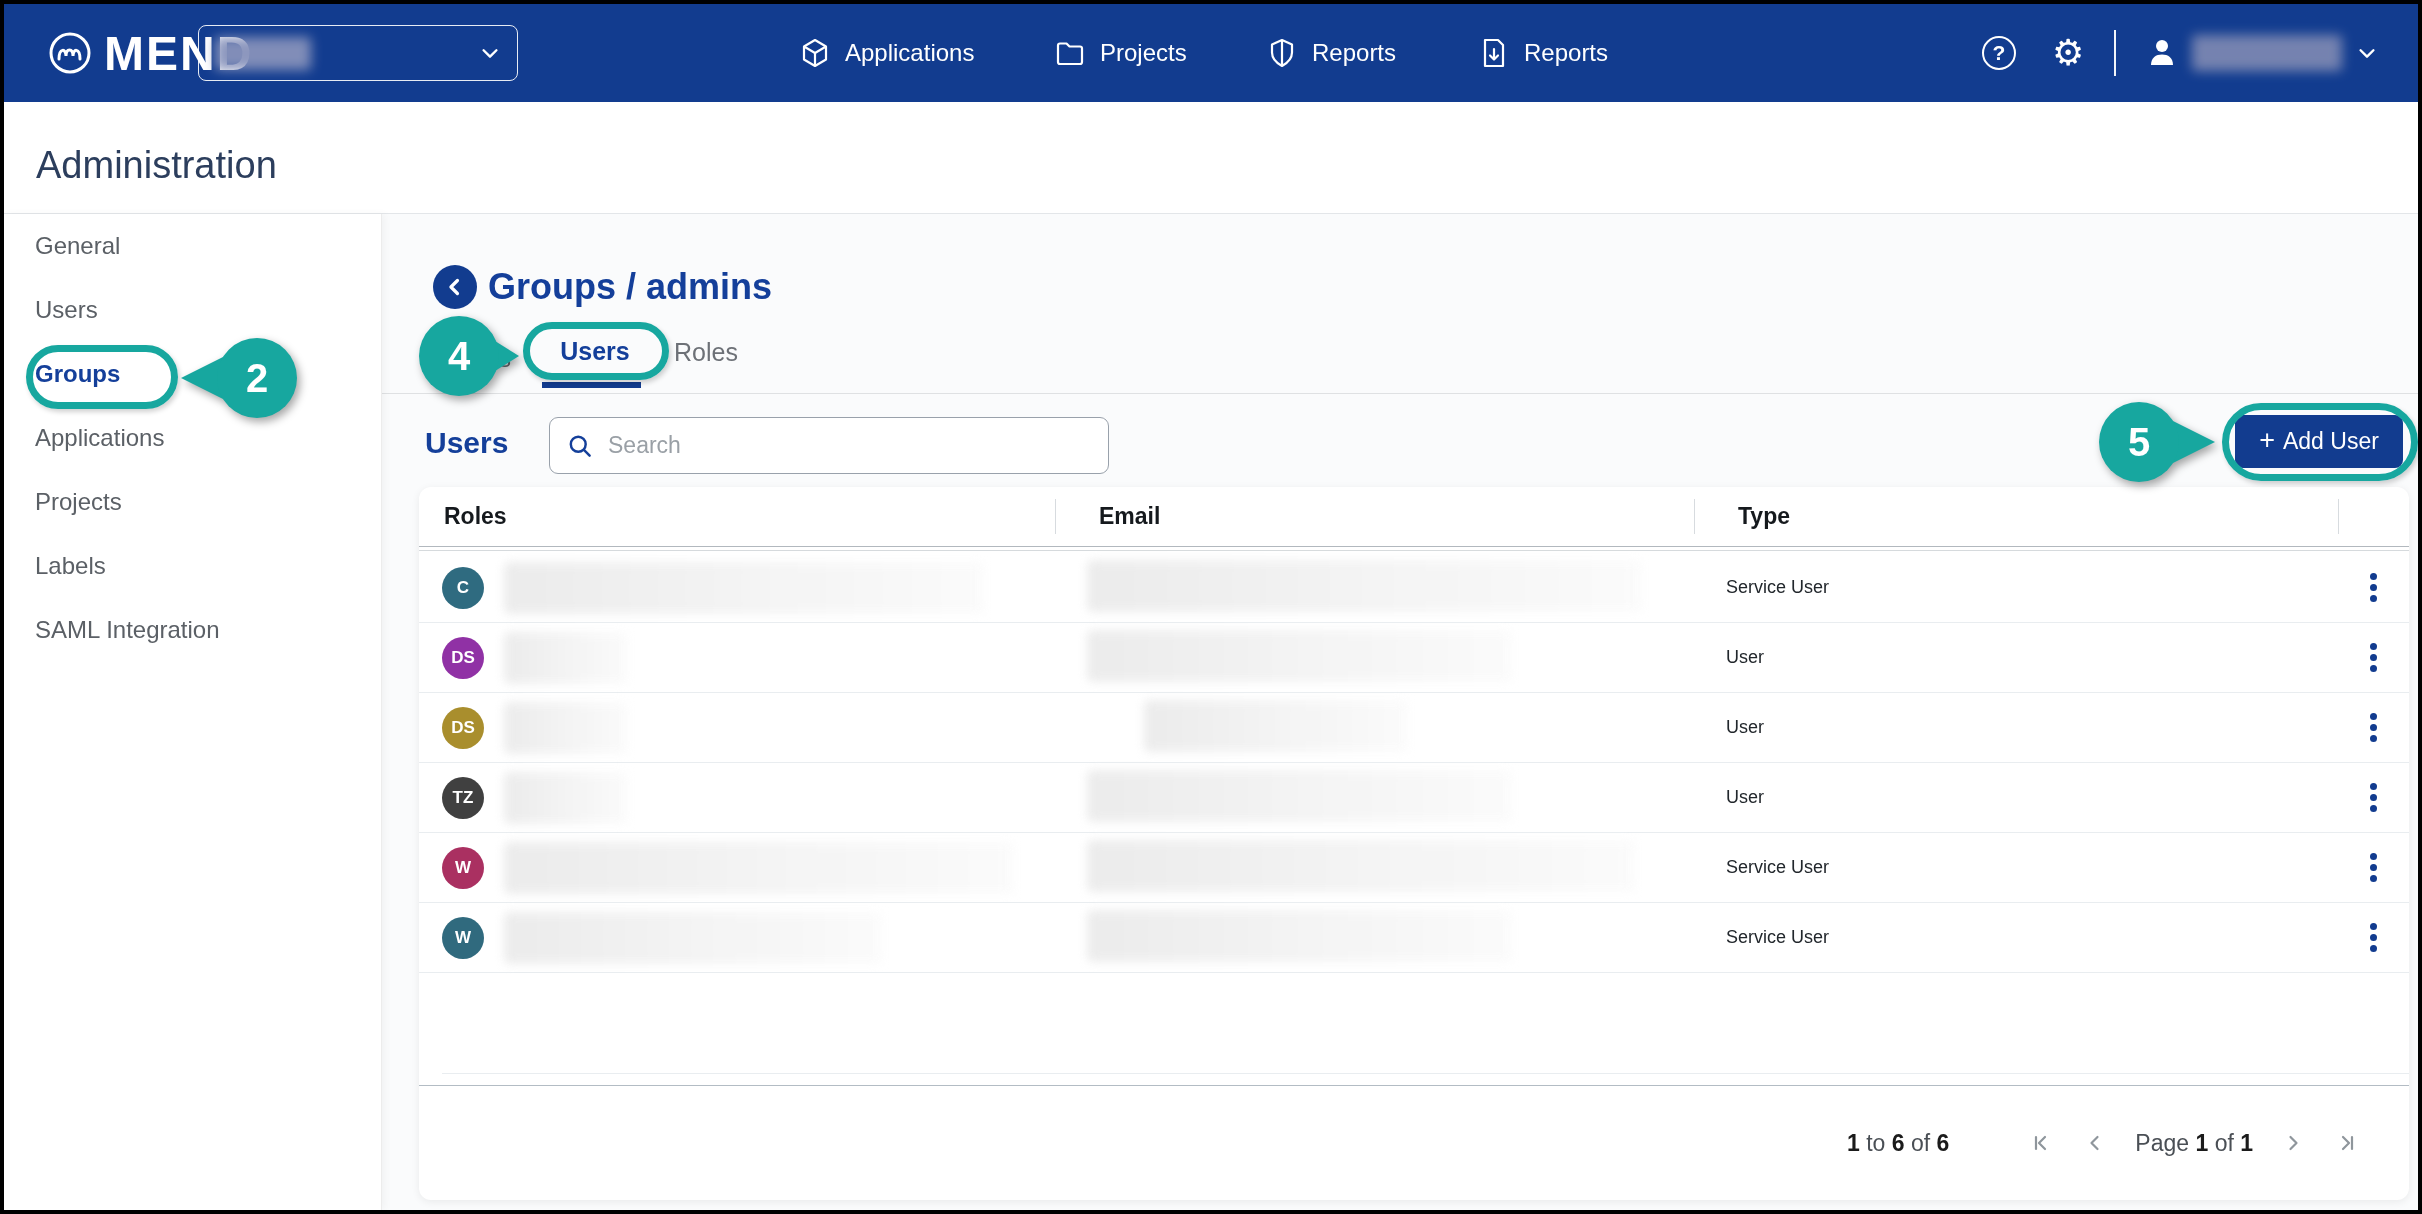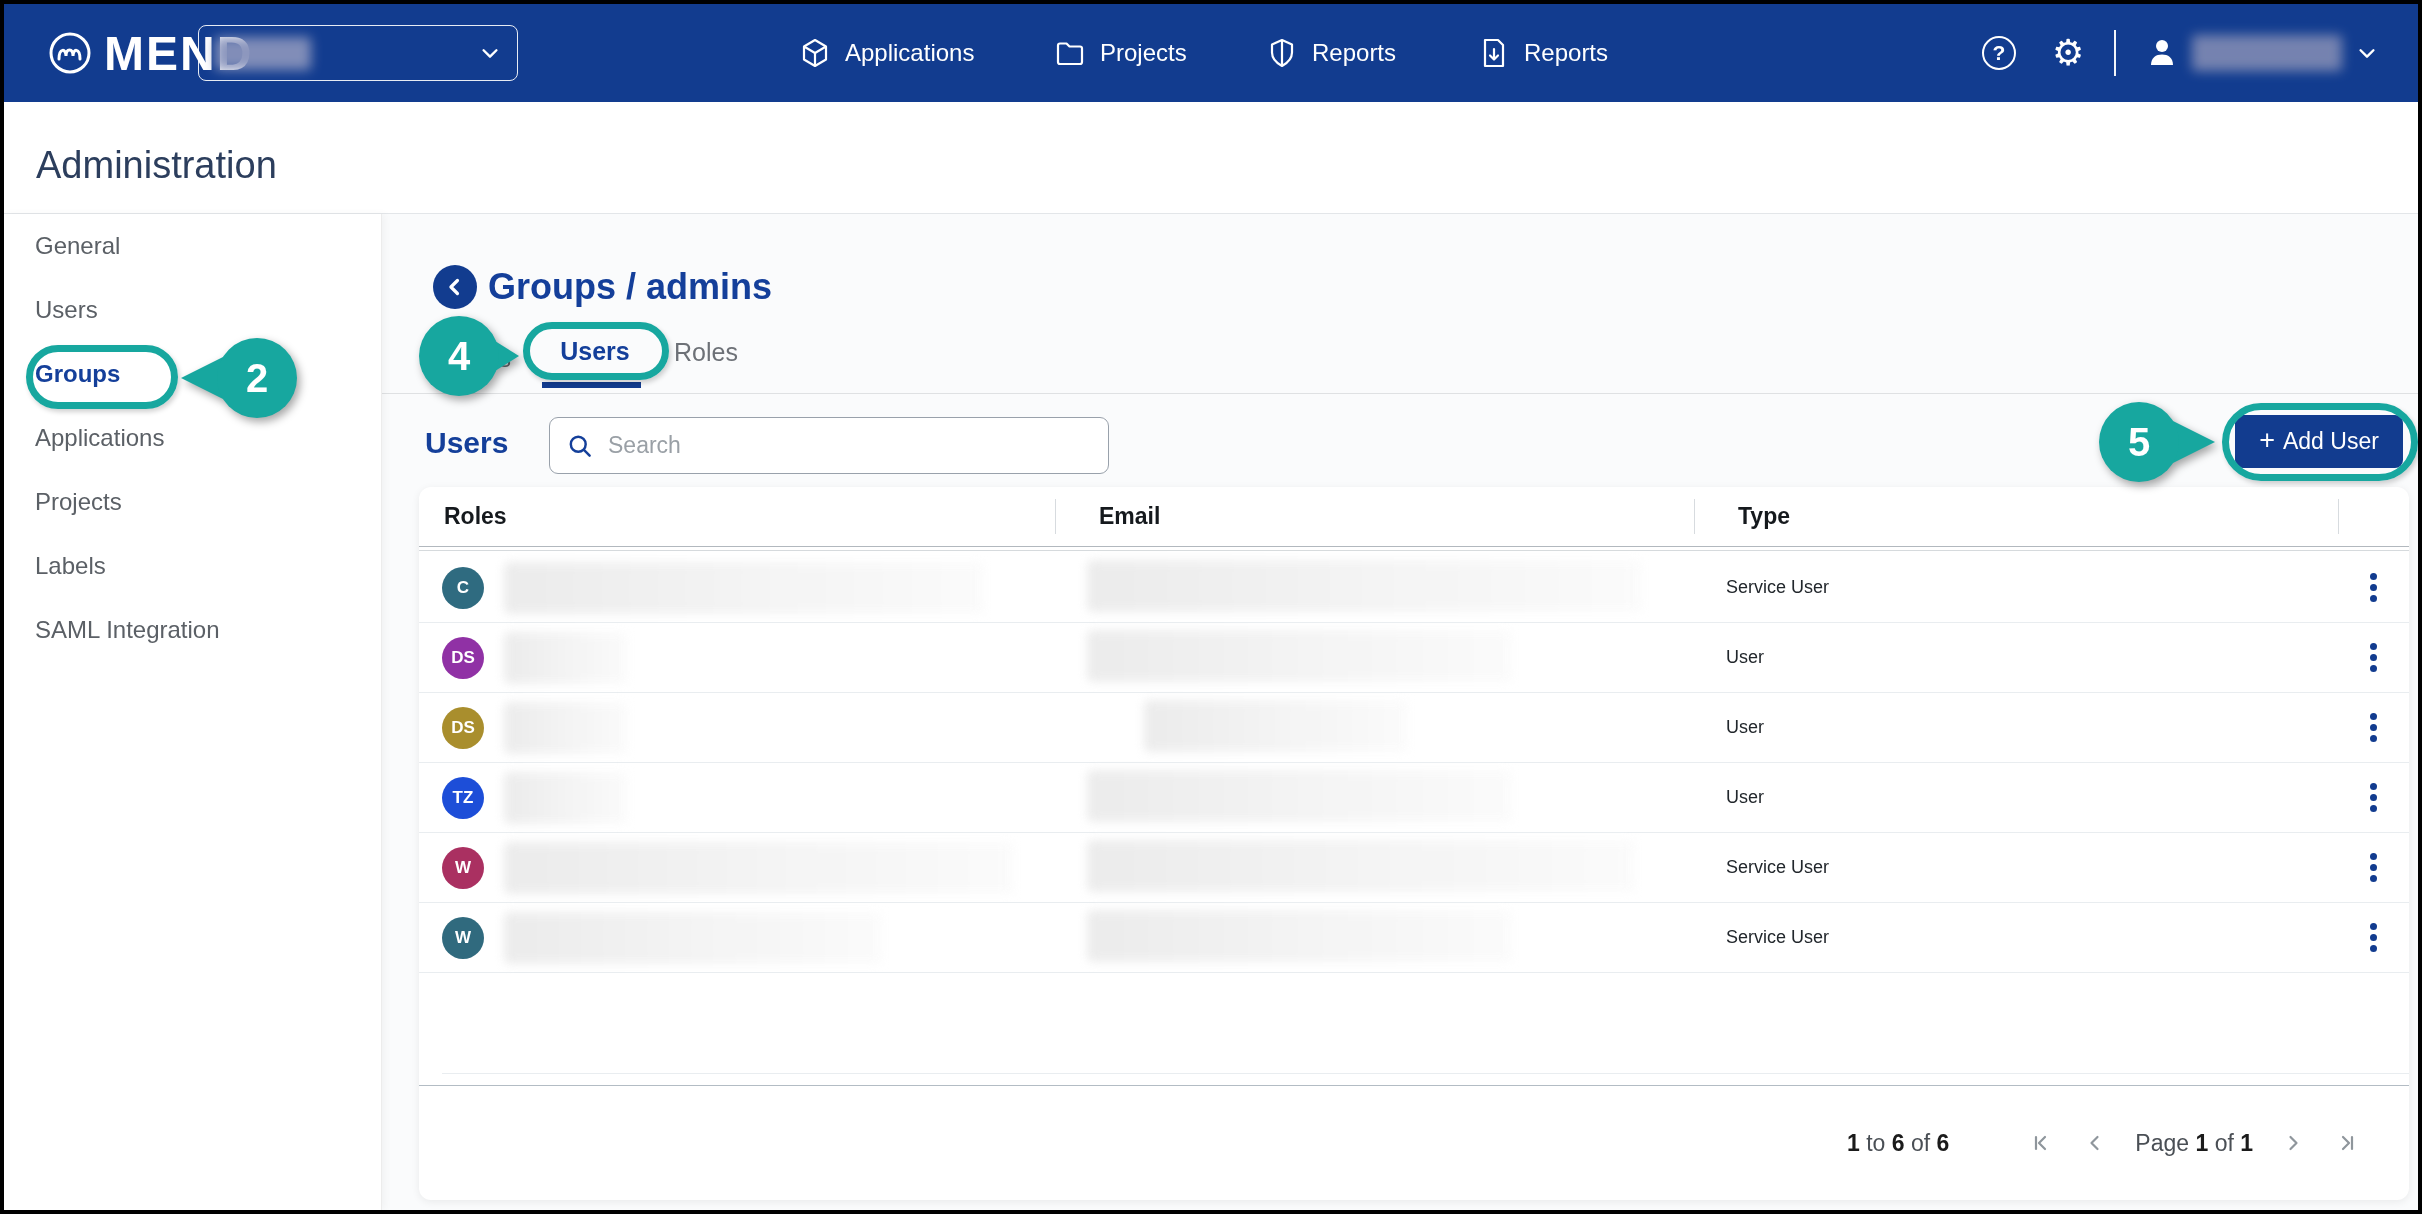--- a/index.html
+++ b/index.html
@@ -359,21 +359,21 @@
               <span class="kebab">
                 <i></i>
                 <i></i>
                 <i></i>
               </span>
             </div>
           </div>
 
           <div class="trow">
             <div class="col col-name">
-              <span class="avatar" style="background: #1d4ed8;">TZ</span>
+              <span class="avatar" style="background: #404040;">TZ</span>
               <span class="blur-cell" style="width: 124px;"></span>
             </div>
             <div class="col col-email">
               <span class="blur-cell" style="display: inline-block; width: 425px; margin-left: 0px;"></span>
             </div>
             <div class="col col-type">
               <span>User</span>
             </div>
             <div class="col col-action">
               <span class="kebab">

